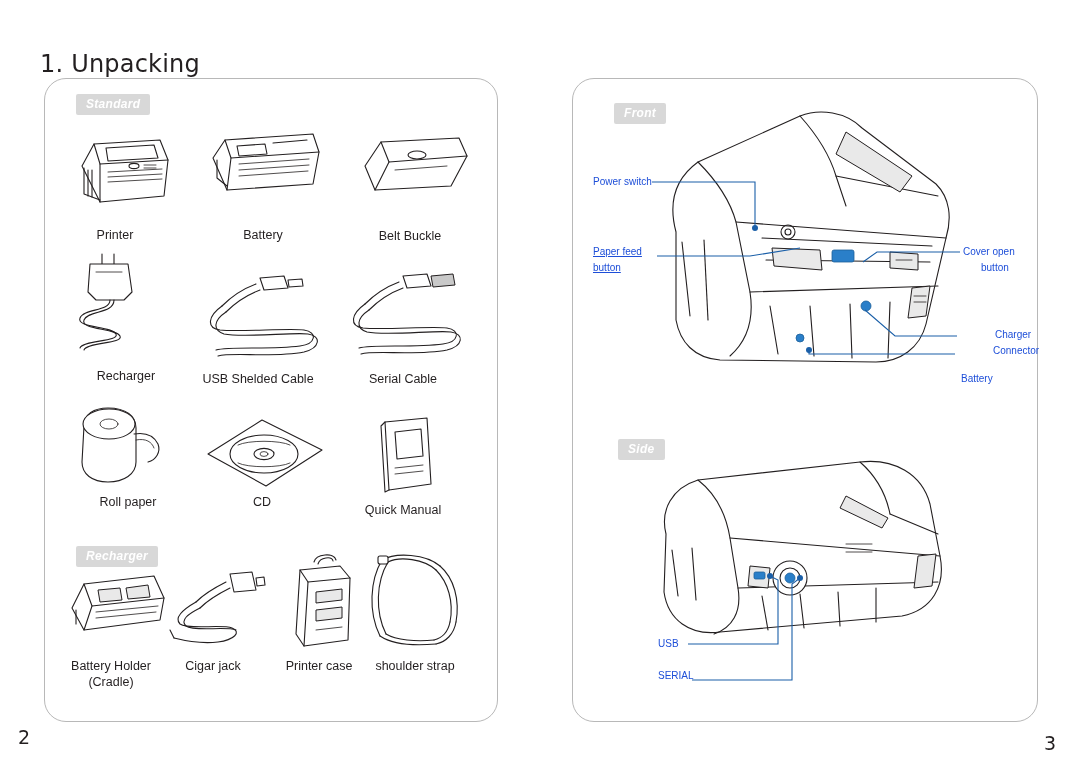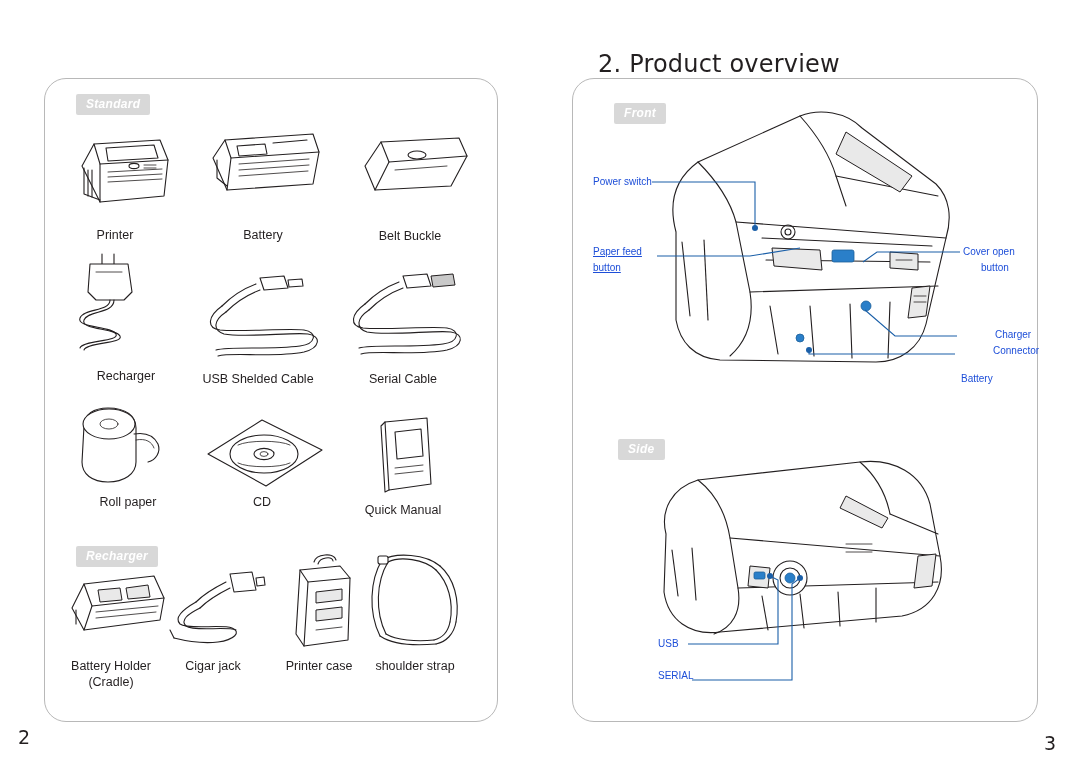--- a/index.html
+++ b/index.html
@@ -104,20 +104,21 @@
   .fill-d { fill: #c9c9c9; stroke: #231f20; stroke-width: 1; stroke-linejoin: round; }
   .blue { fill: #2a7fc9; stroke: #1d5f99; stroke-width: 0.8; }
   .lead { fill: none; stroke: #1a5fa8; stroke-width: 1.1; }
   .leaddot { fill: #1a5fa8; }
 </style>
 </head>
 <body>
 
 <div class="page">
 
+  <h1 class="heading" id="heading-left">1. Unpacking</h1>
   <div class="panel" id="panel-left"></div>
 
   <div class="tag" id="tag-standard">Standard</div>
   <div class="tag" id="tag-optional">Recharger</div>
 
   <div class="illus" style="left:64px; top:124px;">
     <svg width="120" height="90" viewBox="0 0 120 90">
       <path class="fill-w" d="M18 42 L30 20 L96 16 L104 36 L100 72 L36 78 Z"></path>
       <path class="ln" d="M30 20 L36 40 L104 36"></path>
       <path class="ln" d="M36 40 L36 78"></path>
@@ -285,21 +286,20 @@
       <path class="ln" d="M84 70 C82 80 76 86 68 88"></path>
       <path class="ln" d="M14 84 C26 92 48 94 70 92"></path>
       <path class="ln" d="M20 82 C30 88 50 90 68 88"></path>
       <rect class="fill-w" x="12" y="4" width="10" height="8" rx="2"></rect>
     </svg>
   </div>
   <div class="caption" style="left:415px; top:659px;text-align:center;">shoulder strap</div>
 
   <div class="pagenum" id="pagenum-left">2</div>
 
-  <h1 class="heading" id="heading-right">2. Product overview</h1>
   <div class="panel" id="panel-right"></div>
 
   <div class="tag" id="tag-front">Front</div>
   <div class="tag" id="tag-side">Side</div>
 
   <div class="illus" style="left:650px; top:110px;">
     <svg width="320" height="270" viewBox="0 0 320 270">
       <path class="fill-w" d="M26 122 C18 92 26 68 48 52 L150 6 C170 -2 196 2 212 18 L286 74 C300 88 302 108 296 128 L276 214 C270 238 250 252 226 252 L70 250 C44 248 30 232 26 210 Z"></path>
       <path class="ln" d="M48 52 C66 70 80 90 86 112 L100 182 C104 208 98 230 80 246"></path>
       <path class="ln" d="M86 112 L296 128"></path>

